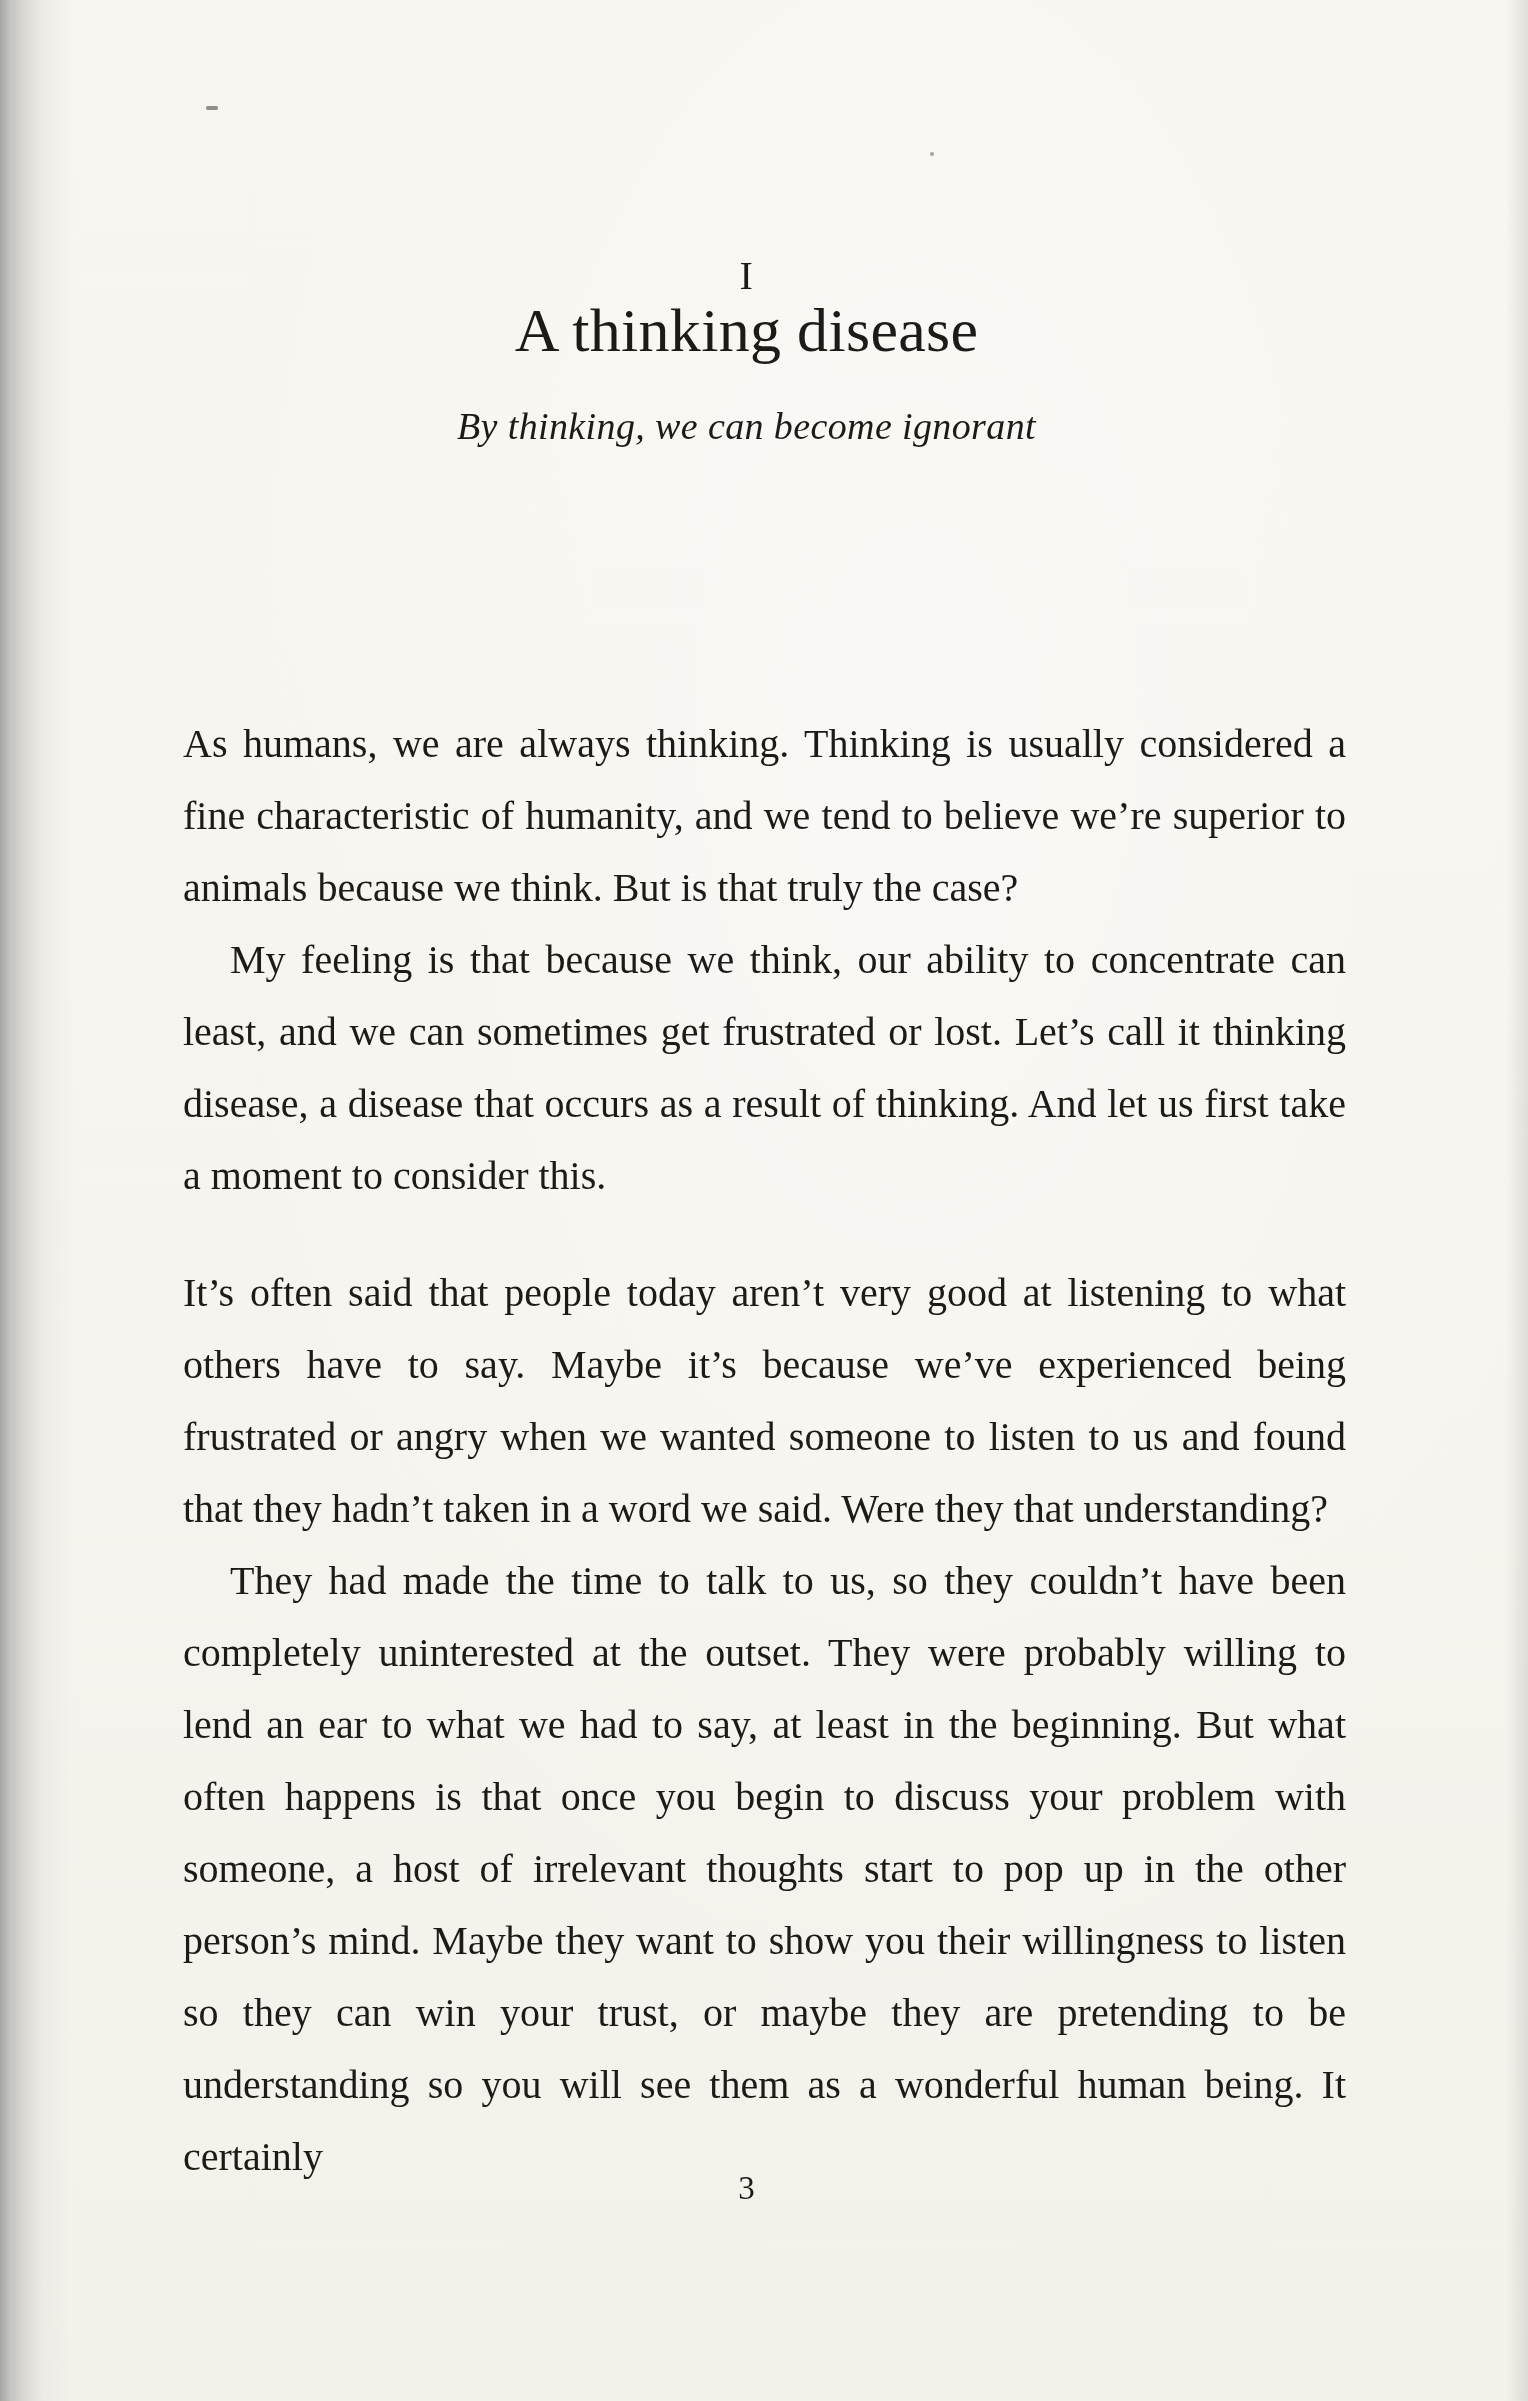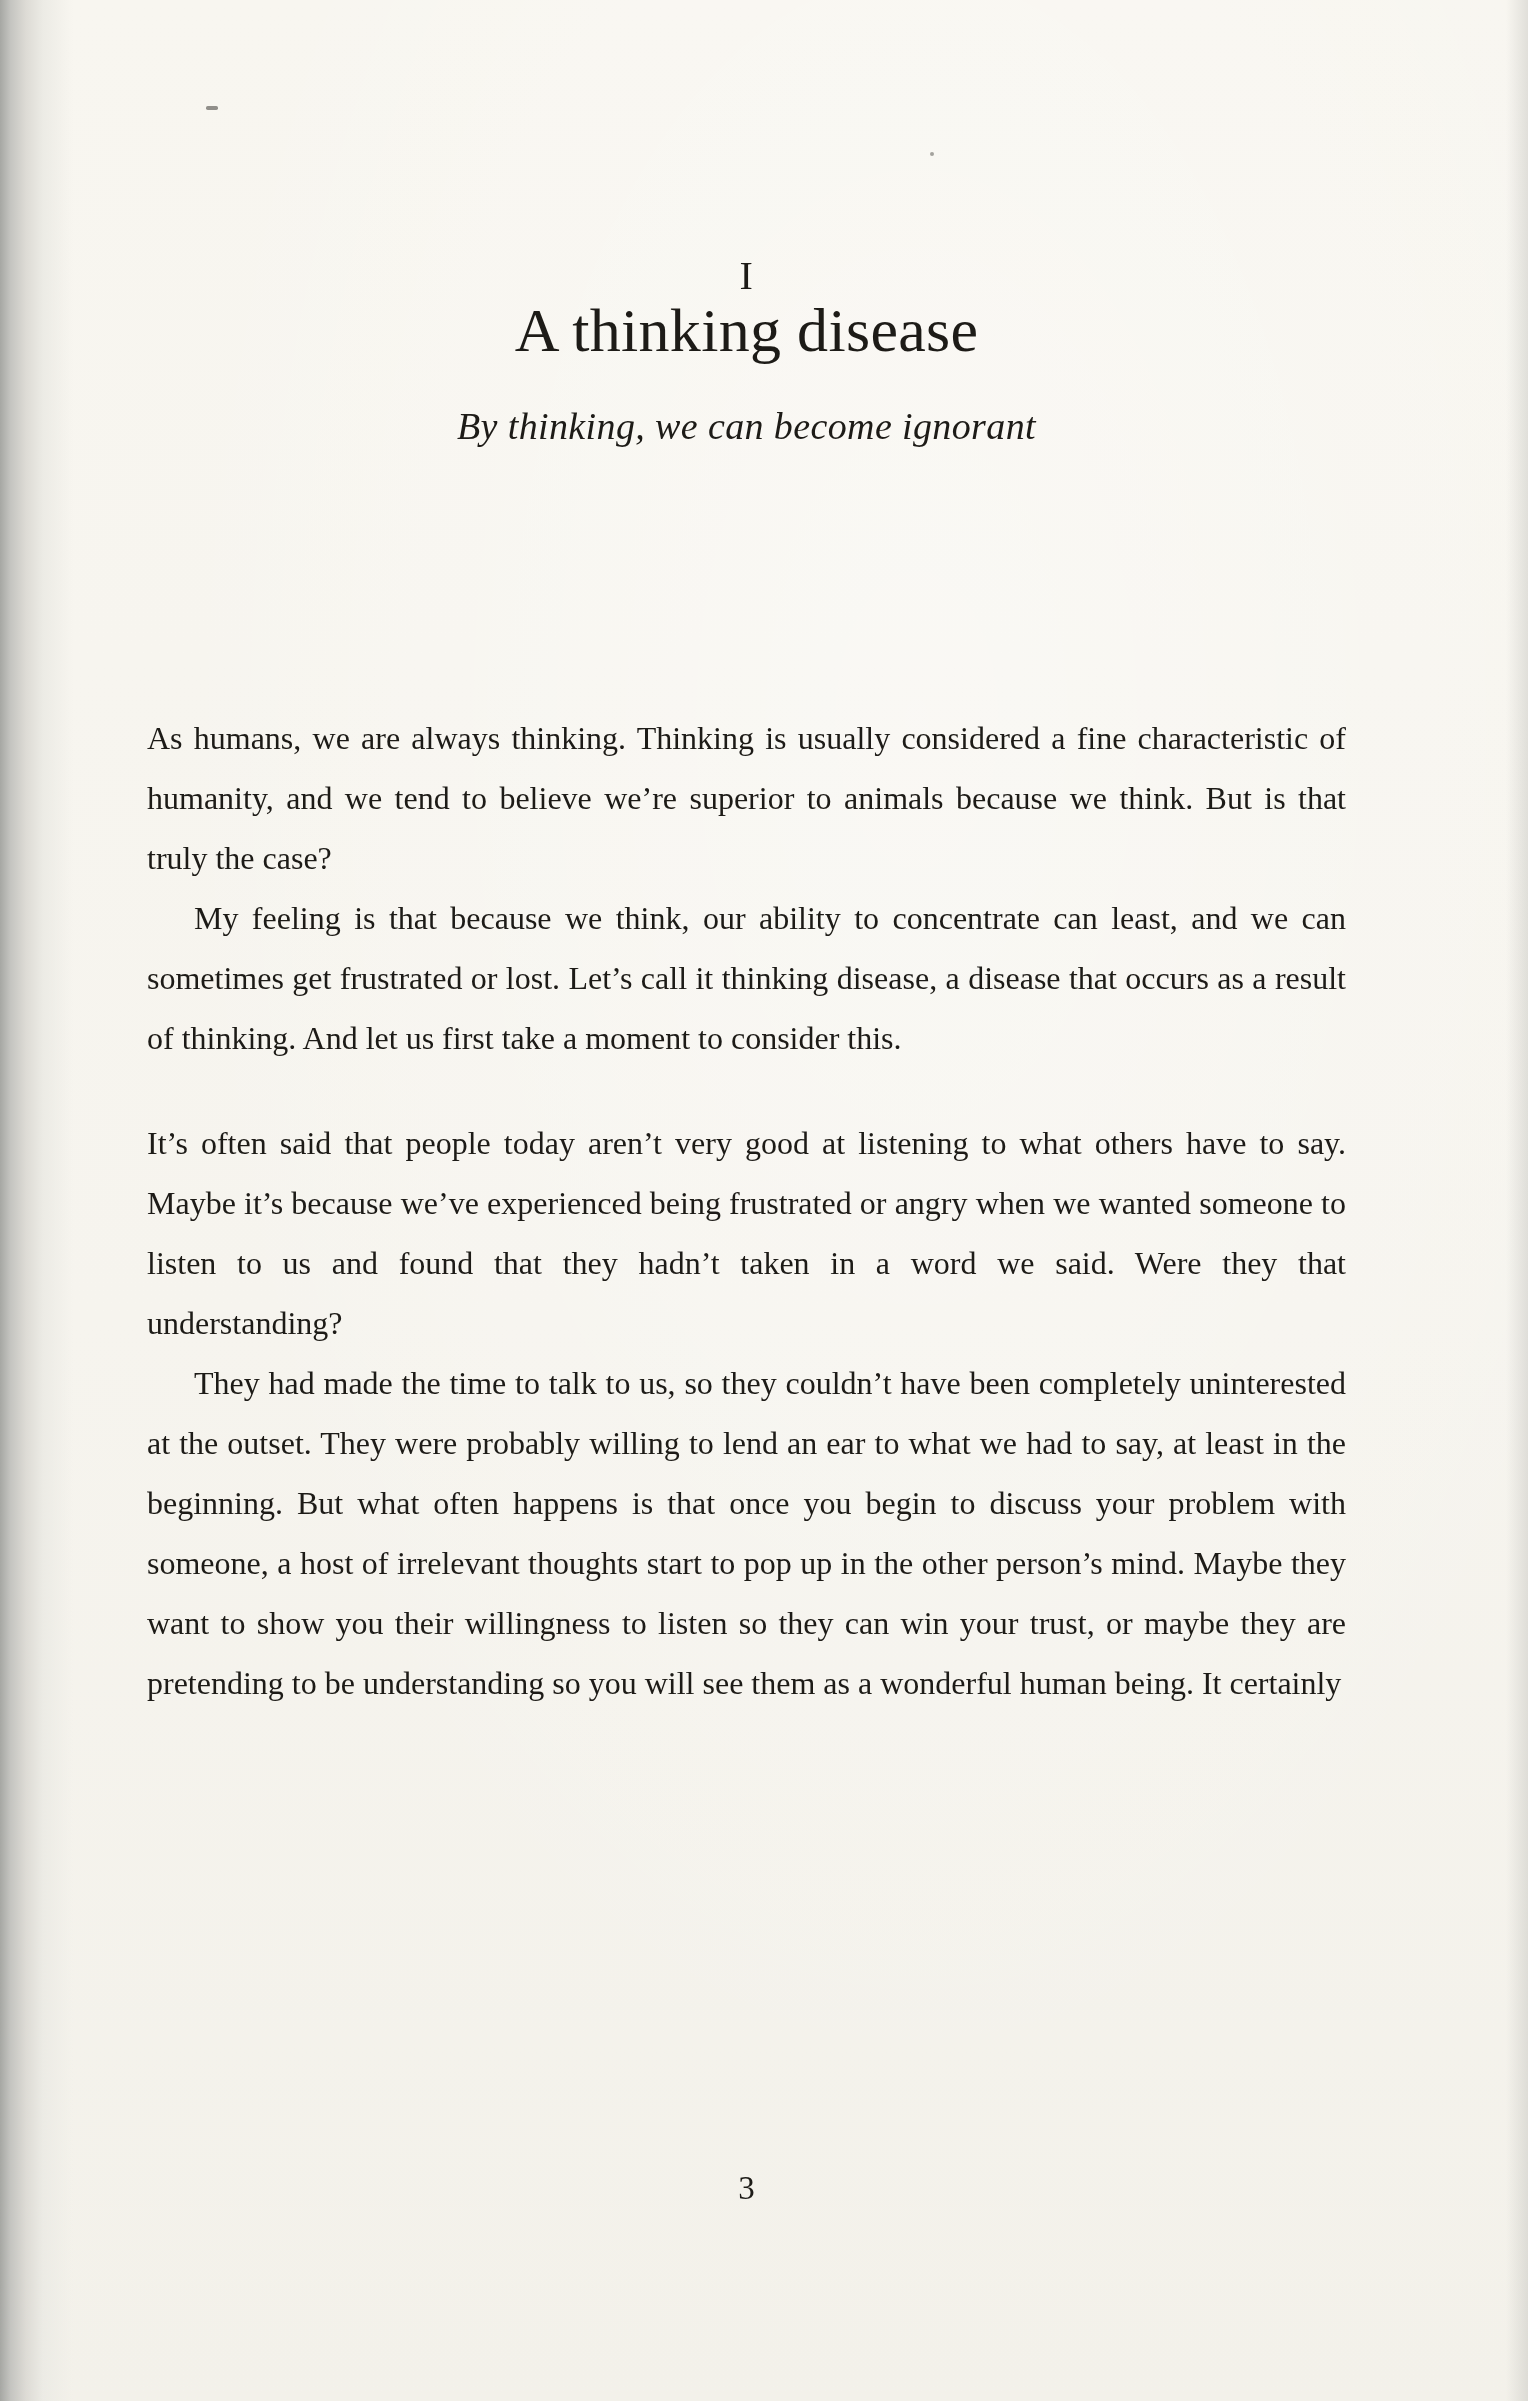--- a/index.html
+++ b/index.html
@@ -70,24 +70,25 @@
     margin-top: 260px;
     text-align: center;
     font-weight: bold;
     font-size: 35px;
     line-height: 61px;
     letter-spacing: 0.30em;
     word-spacing: 0.40em;
   }
   .body-text {
     margin-top: 54px;
-    font-size: 32px;
-    line-height: 60px;
+    font-size: 40px;
+    line-height: 72px;
     text-align: justify;
     text-justify: inter-word;
+    margin-left: 36px;
   }
   p.body-para {
     margin: 0;
     padding: 0;
   }
   p.body-para.indent {
     text-indent: 47px;
   }
   p.body-para.space-before {
     margin-top: 45px;

